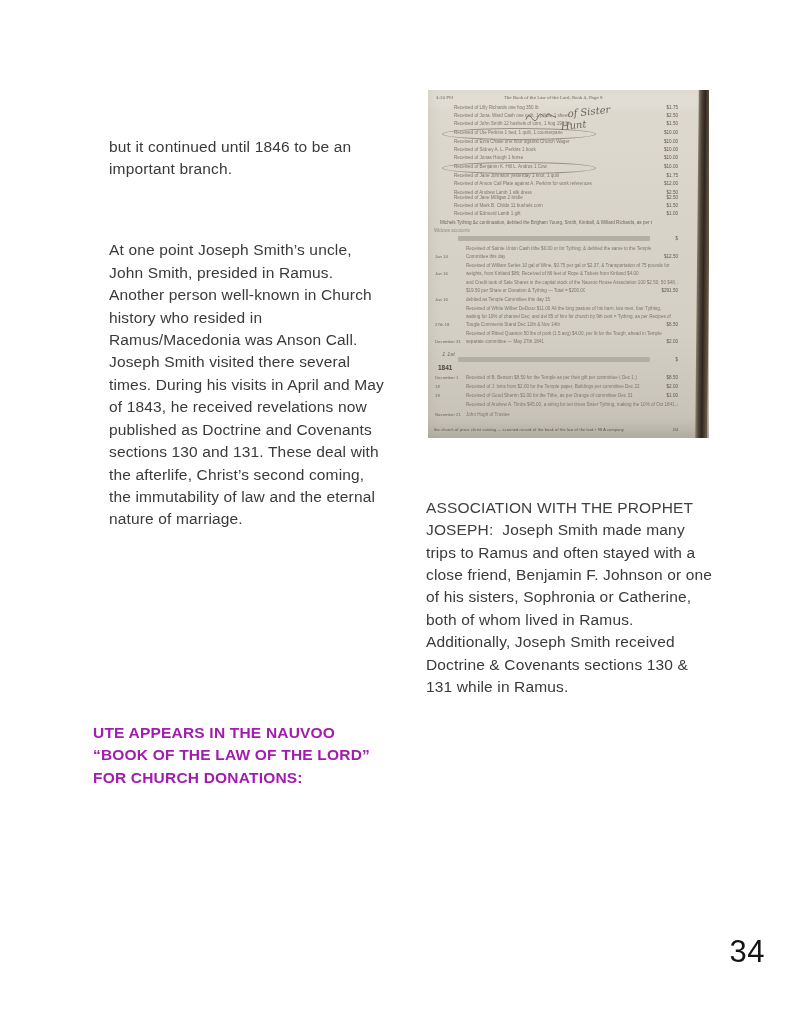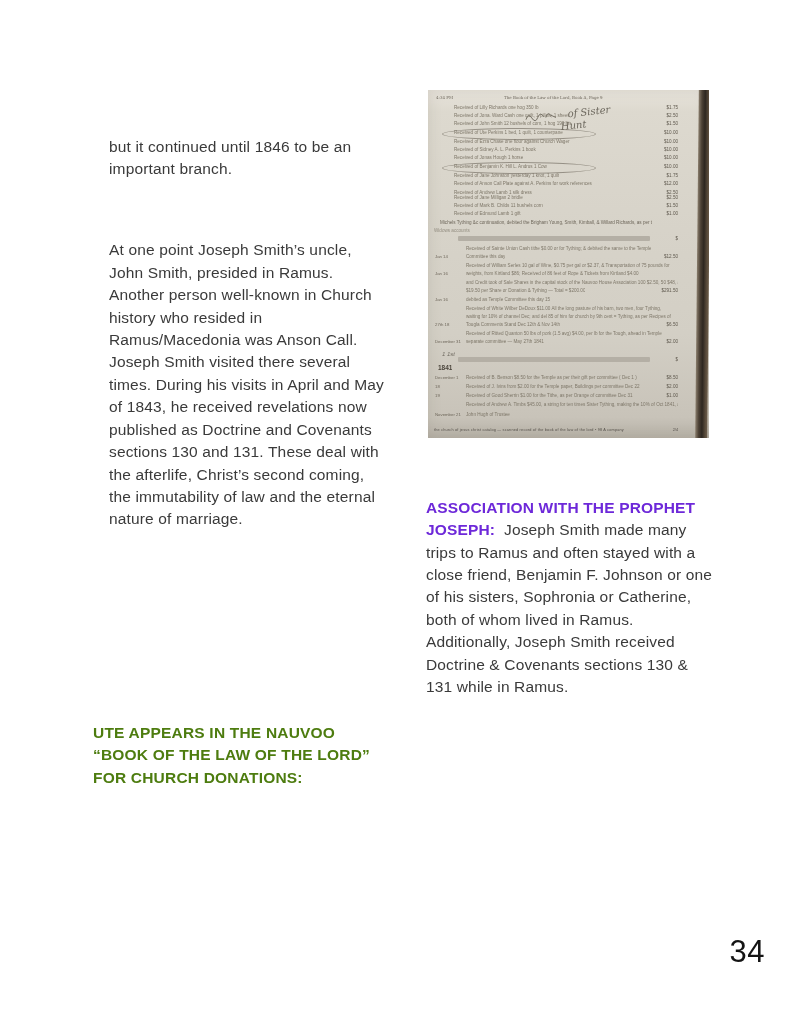--- a/index.html
+++ b/index.html
@@ -14,26 +14,26 @@
     font-size:15.5px;
     line-height:22.4px;
     color:#3a3a3a;
     letter-spacing:.15px;
     white-space:pre-wrap;
   }
   .col-left{position:absolute;left:93px;top:91px;width:294px;}
   .col-left p{margin:0 0 14px 16px;}
   .heading-left{
     position:absolute;left:93px;top:722px;width:300px;
-    font-size:15.5px;line-height:22.4px;font-weight:bold;color:#4d7c0f;
+    font-size:15.5px;line-height:22.4px;font-weight:bold;color:#a21caf;
     letter-spacing:.2px;
   }
   .col-right{position:absolute;left:426px;top:452px;width:288px;}
   .col-right p{margin:0 0 14px 0;}
-  .bold-lead{font-weight:bold;color:#6d28d9;}
+  .bold-lead{font-weight:normal;color:#404040;}
   .page-number{
     position:absolute;right:26px;top:934px;
     font-size:31px;color:#141414;letter-spacing:.5px;
   }
 
   
   .photo{
     position:absolute;left:428px;top:90px;width:281px;height:348px;
     background:linear-gradient(180deg,#e8e4dc 0%,#ddd9cf 6%,#d7d3c9 40%,#d3cfc5 70%,#c8c3b9 94%,#b6b1a7 100%);
     box-shadow:inset 0 0 14px rgba(120,110,95,.18);

